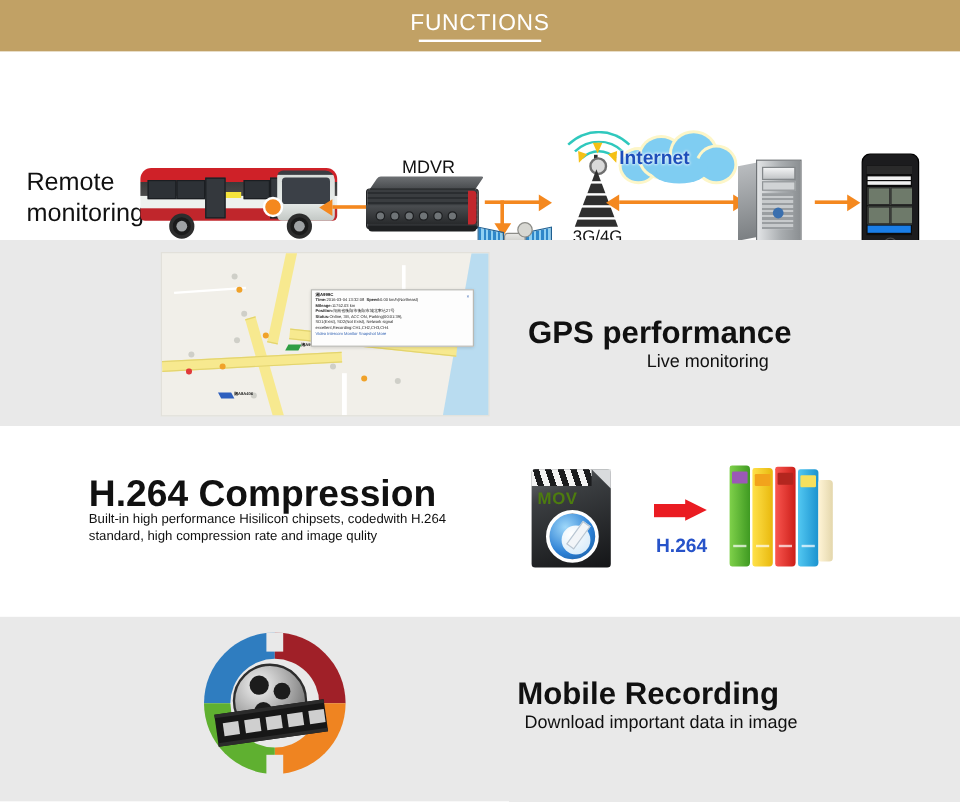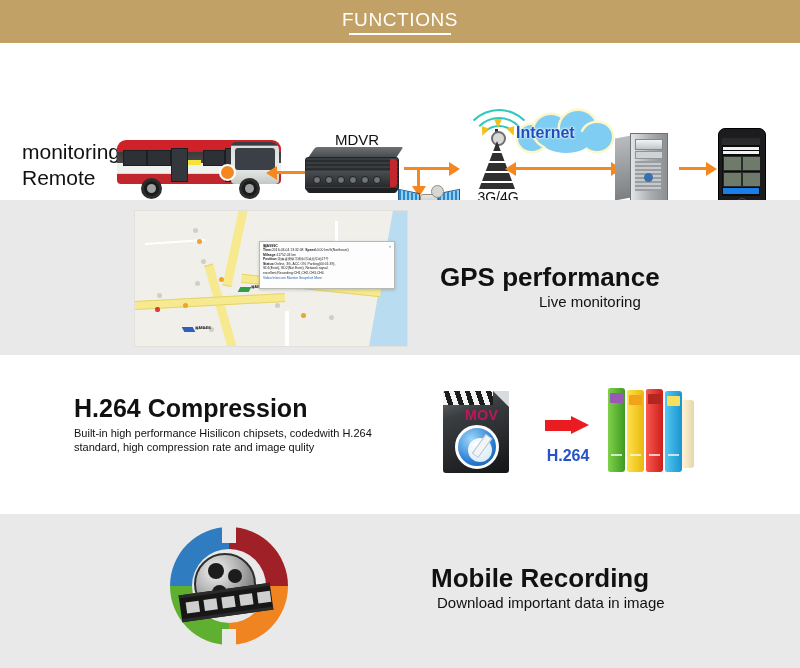--- a/index.html
+++ b/index.html
@@ -202,35 +202,35 @@
   .pp-links{font-size:3.4px;color:#2a5db0;line-height:1.4;}
   .pp-close{position:absolute;right:3px;top:2px;font-size:4px;color:#2a5db0;}
   .map-marker{position:absolute;width:11px;height:5px;background:#2f9e44;transform:skewX(-28deg);}
   .map-marker.blue{background:#2e5fbe;}
   .map-tag{position:absolute;font-size:3.4px;color:#111;font-weight:bold;white-space:nowrap;}
 
   .gps-title{position:absolute;left:440px;top:262px;font-size:26px;font-weight:bold;color:#111;}
   .gps-sub{position:absolute;left:539px;top:293px;font-size:15px;color:#111;}
 
   
-  .h264-title{position:absolute;left:74px;top:394px;font-size:25px;font-weight:bold;color:#111;}
+  .h264-title{position:absolute;left:74px;top:394px;font-size:31px;font-weight:bold;color:#111;}
   .h264-desc{position:absolute;left:74px;top:426px;width:345px;font-size:11px;
     color:#111;line-height:1.28;}
 
   .mov{position:absolute;left:443px;top:391px;width:66px;height:82px;}
   .mov-page{position:absolute;left:0;top:0;width:66px;height:82px;
     background:linear-gradient(160deg,#6d7073 0%,#3b3e41 28%,#141517 100%);
     border-radius:3px;}
   .mov-fold{position:absolute;right:0;top:0;width:0;height:0;
     border-top:16px solid #d9dbdd;border-left:16px solid transparent;}
   .mov-clap{position:absolute;left:0;top:0;width:50px;height:14px;
     background:repeating-linear-gradient(72deg,#f4f4f4 0px,#f4f4f4 5px,#1b1c1e 5px,#1b1c1e 10px);
     border-radius:3px 0 0 0;}
-  .mov-text{position:absolute;left:5px;top:16px;font-size:14px;font-weight:bold;color:#be185d;
-    letter-spacing:.5px;margin-left:17px;}
+  .mov-text{position:absolute;left:5px;top:16px;font-size:14px;font-weight:bold;color:#4d7c0f;
+    letter-spacing:.5px;}
   .mov-q{position:absolute;left:12px;top:34px;width:44px;height:44px;border-radius:50%;
     background:radial-gradient(circle at 35% 30%,#9fd8fa,#2b7fd4 60%,#18528e);
     border:3px solid #ffffff;box-sizing:border-box;}
   .mov-qi{position:absolute;left:10px;top:10px;width:24px;height:24px;border-radius:50%;
     background:radial-gradient(circle at 35% 30%,#ffffff,#cfe7f8);}
   .mov-pen{position:absolute;left:20px;top:6px;width:6px;height:22px;background:#f2f5f8;
     transform:rotate(36deg);border:1px solid #b9c6d2;}
 
   .red-arrow{position:absolute;left:545px;top:416px;width:44px;height:18px;}
   .red-arrow .tail{position:absolute;left:0;top:4px;width:28px;height:11px;background:#ea1c22;}
@@ -270,22 +270,22 @@
 </head>
 <body>
 
 <div class="header-bar"></div>
 <div class="header-title">FUNCTIONS</div>
 <div class="header-underline"></div>
 
 <div class="sec sec-remote">
 
   <div class="remote-label">
+    <div>Remote</div>
     <div>monitoring</div>
-    <div>Remote</div>
   </div>
 
   <div class="bus">
     <div class="bus-body"></div>
     <div class="bus-win" style="left:10px;width:22px;"></div>
     <div class="bus-win" style="left:34px;width:22px;"></div>
     <div class="bus-win" style="left:90px;width:20px;"></div>
     <div class="bus-strip"></div>
     <div class="bus-door" style="left:58px;"></div>
     <div class="bus-door" style="left:112px;"></div>

